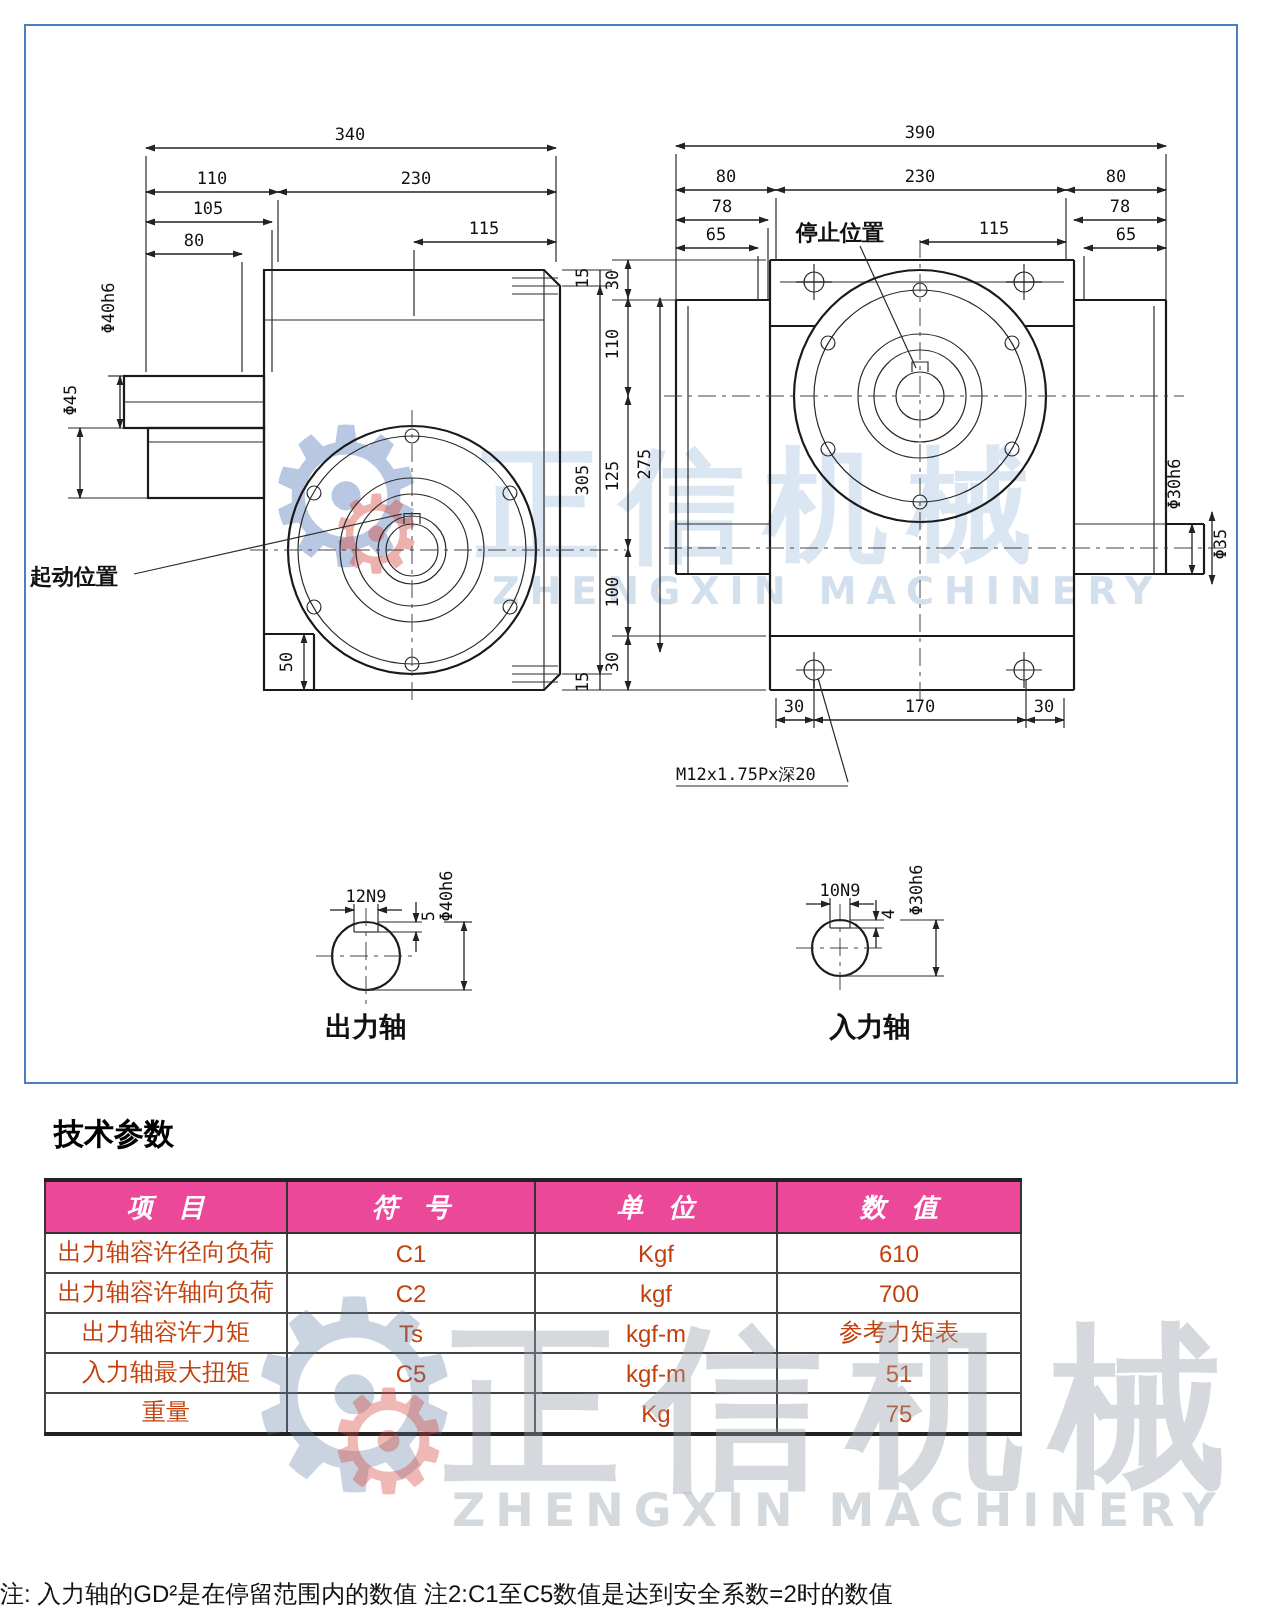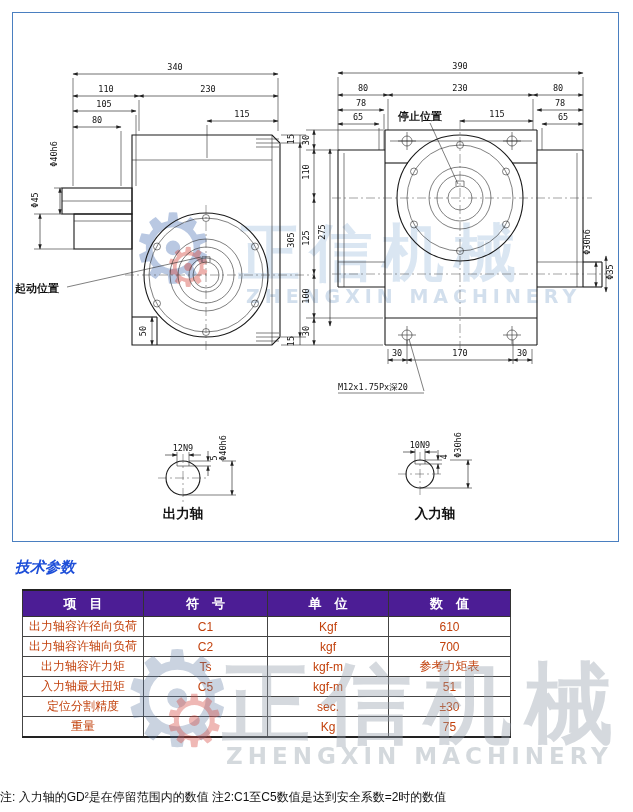--- a/index.html
+++ b/index.html
@@ -25,26 +25,26 @@
   .wm1 .gear.g1{left:0;top:-4px;font-size:96px;color:rgba(70,110,180,.38);}
   .wm1 .gear.g2{left:34px;top:36px;font-size:54px;color:rgba(212,69,60,.42);}
   .wm1 .cn{left:108px;top:6px;font-size:62px;letter-spacing:10px;color:rgba(168,195,225,.42);}
   .wm1 .en{left:116px;top:80px;font-size:19px;color:rgba(165,192,220,.5);}
   .wm2{left:118px;top:633px;width:515px;height:160px;z-index:3;}
   .wm2 .gear.g1{left:0;top:0;font-size:132px;color:rgba(95,120,160,.33);}
   .wm2 .gear.g2{left:44px;top:52px;font-size:72px;color:rgba(212,69,60,.38);}
   .wm2 .cn{left:104px;top:12px;font-size:88px;letter-spacing:13px;color:rgba(150,160,172,.40);}
   .wm2 .en{left:108px;top:110px;font-size:23px;color:rgba(160,170,180,.45);}
   
-  .params-title{position:absolute;left:15px;top:558px;font-size:15px;font-weight:bold;
-                color:#1d4ed8;z-index:2;font-style:italic;}
+  .params-title{position:absolute;left:27px;top:558px;font-size:15px;font-weight:bold;
+                color:#000000;z-index:2;}
   table.params{position:absolute;left:22px;top:589px;width:488px;border-collapse:collapse;
                z-index:2;table-layout:fixed;}
-  table.params th{background:#4c1d95;color:#fff;font-weight:bold;font-size:13px;
-                  height:23px;border:1px solid #333;border-top:2px solid #222;}
+  table.params th{background:#ec4899;color:#fff;font-weight:bold;font-size:13px;
+                  height:23px;border:1px solid #333;border-top:2px solid #222;font-style:italic;}
   table.params td{font-size:12px;color:#c2410c;text-align:center;height:19px;
                   border:1px solid #444;background:transparent;padding:0 2px;}
   table.params tr:last-child td{border-bottom:2px solid #222;}
   table.params col.c1{width:121px}table.params col.c2{width:124px}
   table.params col.c3{width:121px}table.params col.c4{width:122px}
   .note{position:absolute;left:0;top:789px;width:630px;text-align:left;
         font-size:12px;color:#111;z-index:4;}
 </style>
 </head>
 <body>
@@ -361,26 +361,20 @@
         <td>kgf-m</td>
         <td>参考力矩表</td>
       </tr>
       <tr>
         <td>入力轴最大扭矩</td>
         <td>C5</td>
         <td>kgf-m</td>
         <td>51</td>
       </tr>
       <tr>
-        <td>定位分割精度</td>
-        <td></td>
-        <td>sec.</td>
-        <td>±30</td>
-      </tr>
-      <tr>
         <td>重量</td>
         <td></td>
         <td>Kg</td>
         <td>75</td>
       </tr>
     </tbody>
   </table>
 
   <div class="wm wm2">
     <span class="gear g1">⚙</span>

